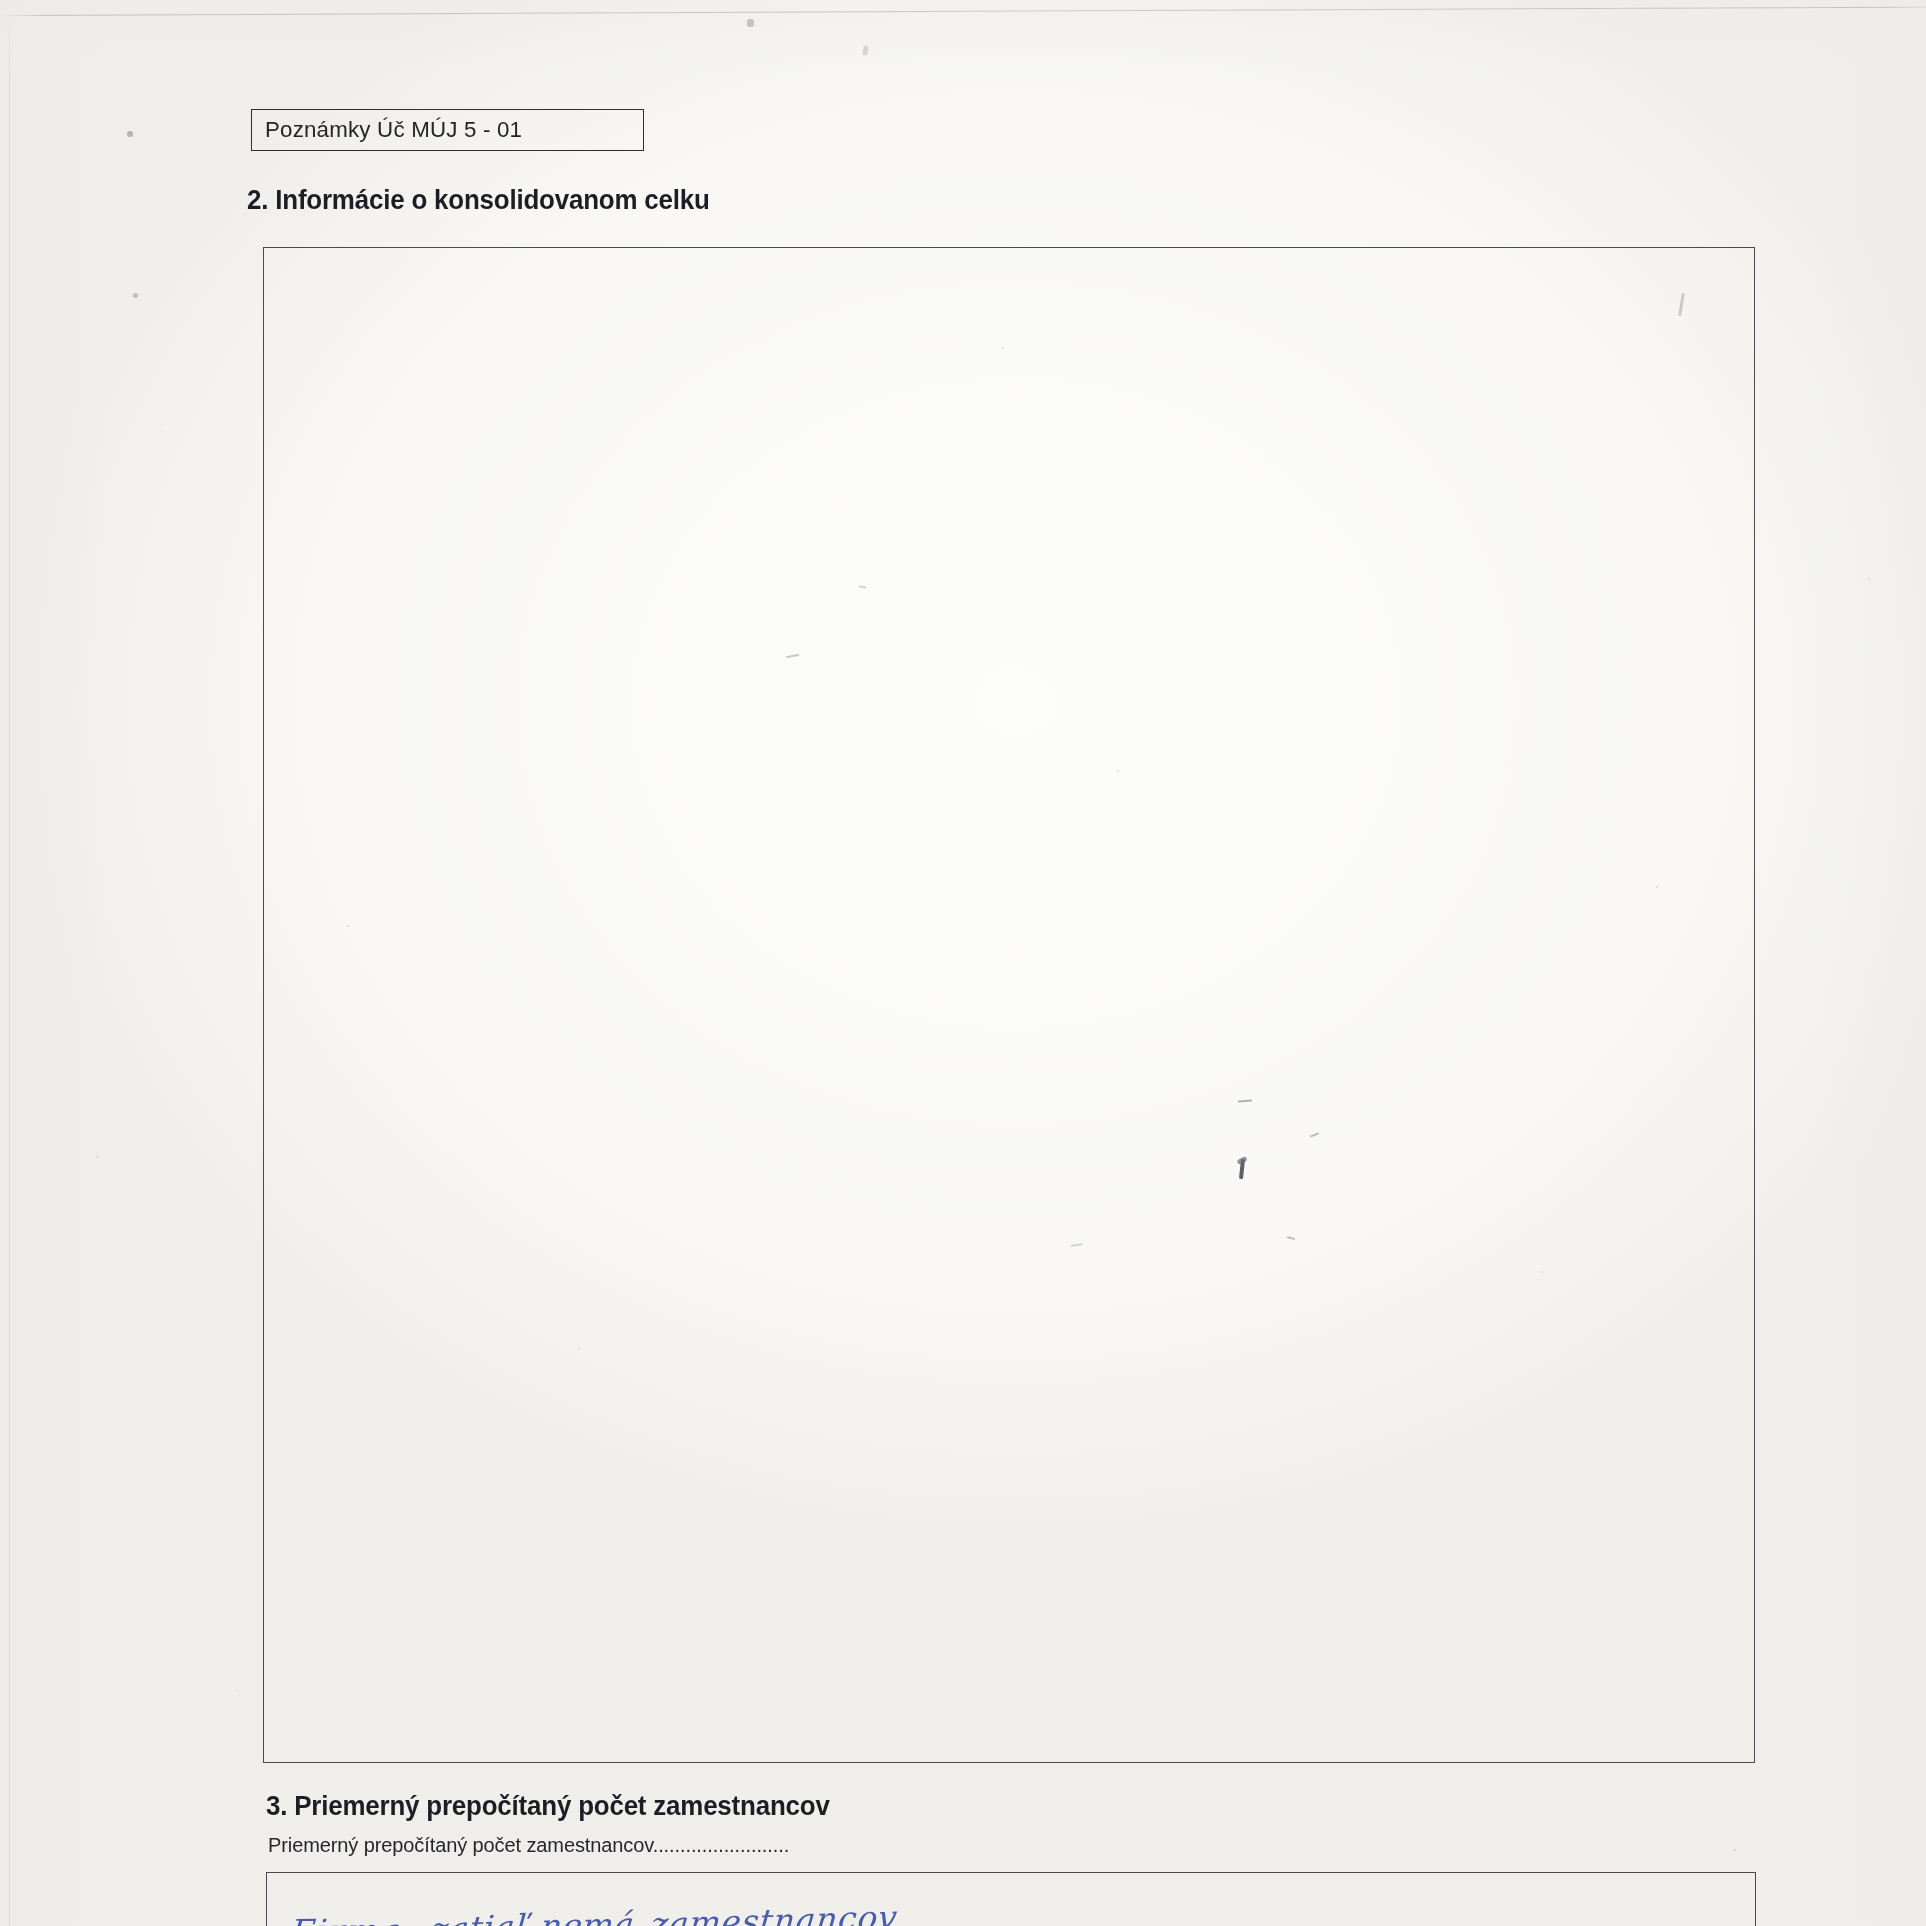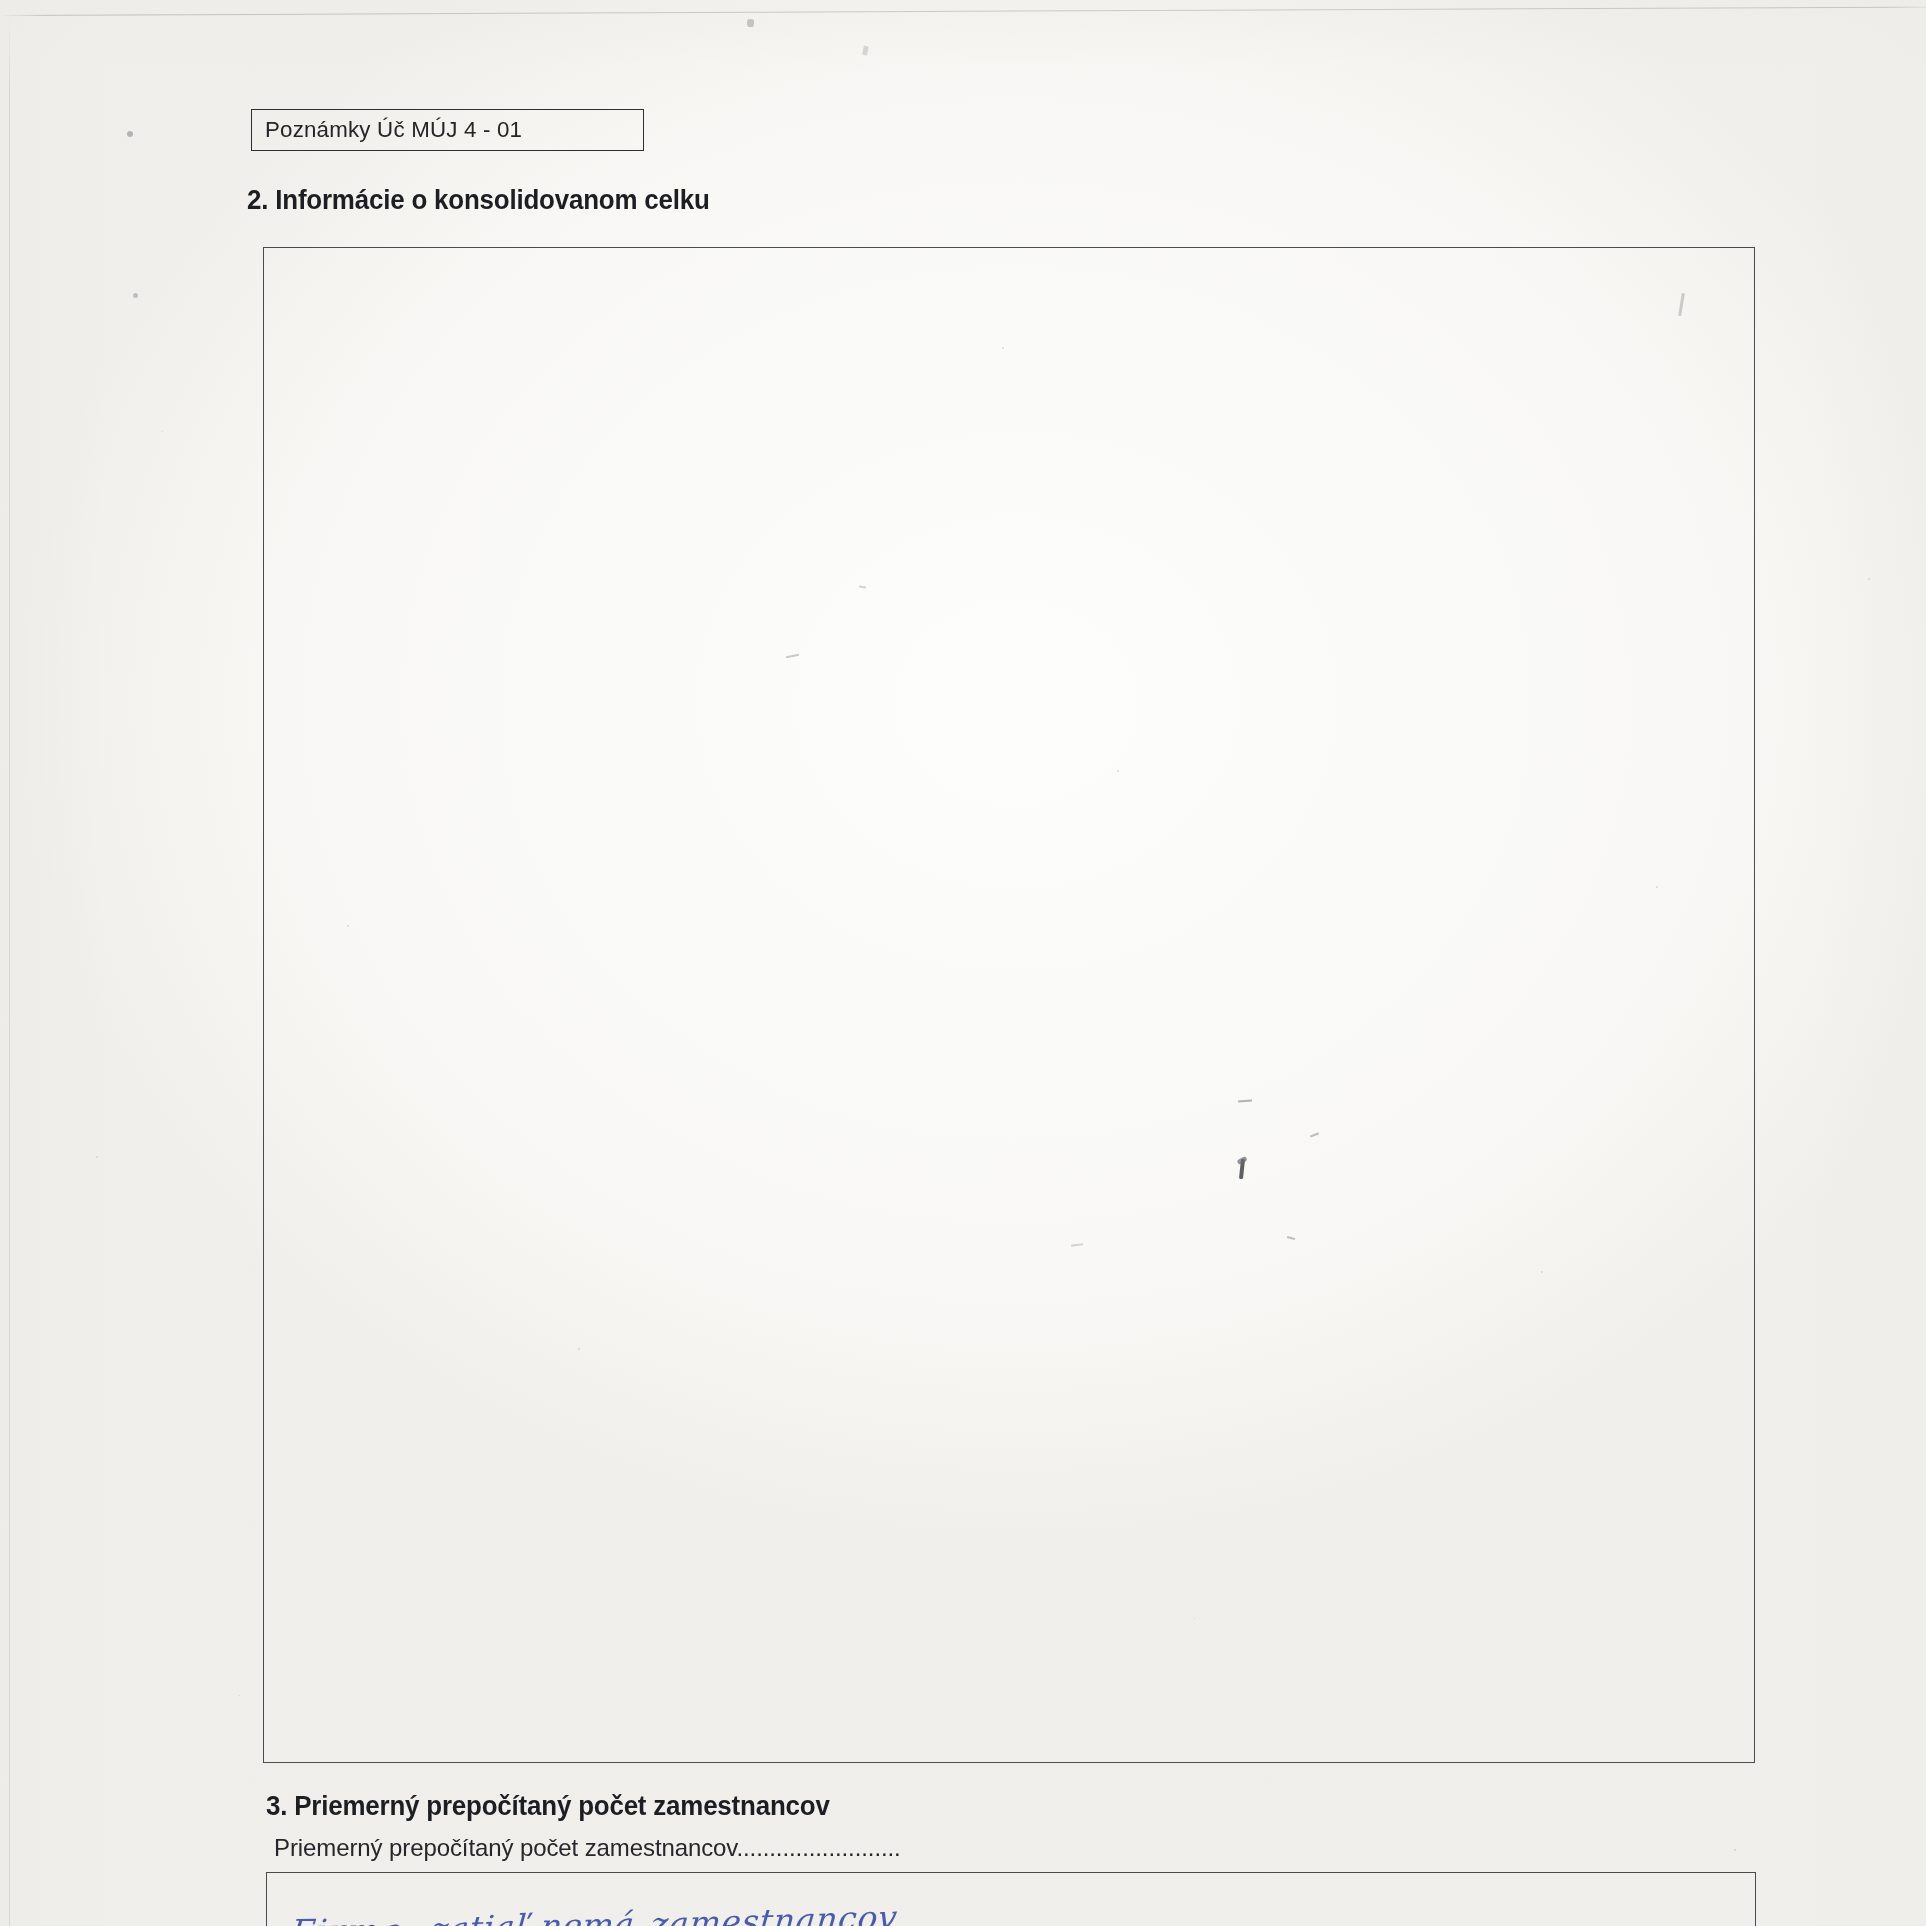--- a/index.html
+++ b/index.html
@@ -202,23 +202,23 @@
     color: #1d1d24;
     letter-spacing: -0.2px;
     white-space: nowrap;
     transform: scaleX(0.96);
     transform-origin: left center;
   }
 
   
   #section3-subline {
     position: absolute;
-    left: 274px;
+    left: 268px;
     top: 1834px;
-    font-size: 24px;
+    font-size: 20px;
     color: #26262c;
     white-space: nowrap;
     letter-spacing: -0.1px;
   }
 
   
   #section3-box {
     position: absolute;
     left: 266px;
     top: 1872px;
@@ -264,21 +264,21 @@
 </head>
 <body>
 
 <div id="page-sheet">
 
   <div id="scan-shading"></div>
   <div id="sheet-top-edge"></div>
   <div id="sheet-left-edge"></div>
 
   <div id="form-id-box">
-    <span class="label">Poznámky Úč MÚJ 4 - 01</span>
+    <span class="label">Poznámky Úč MÚJ 5 - 01</span>
   </div>
 
   <div id="section2-heading">2. Informácie o konsolidovanom celku</div>
   <div id="section2-box"></div>
 
   <div id="section3-heading">3. Priemerný prepočítaný počet zamestnancov</div>
   <div id="section3-subline">Priemerný prepočítaný počet zamestnancov.........................</div>
   <div id="section3-box"></div>
 
   <div id="handwriting">

